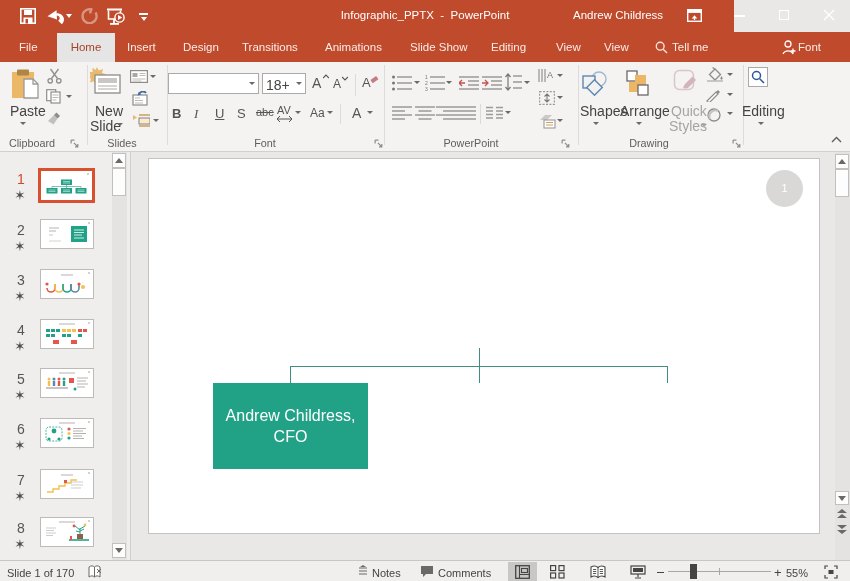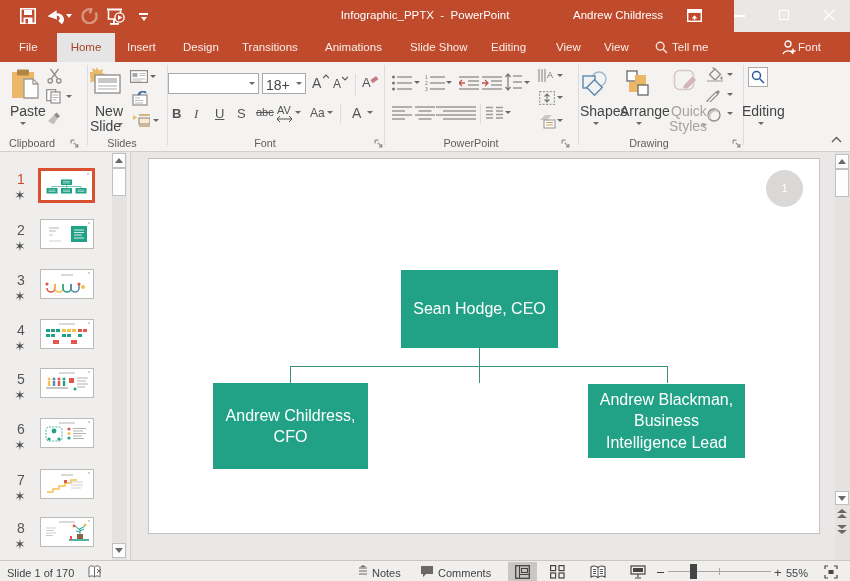--- a/index.html
+++ b/index.html
@@ -476,28 +476,26 @@
       <circle cx="48" cy="3" r="1" fill="#C5C3C1"></circle>
     </svg>
     <div class="snum" style="top:368px">8</div>
     <div class="sstar" style="top:384px">✶</div>
   </div>
 
   <div id="slide"></div>
 
   <div class="abs" style="left:766px;top:18px;width:37px;height:37px;border-radius:50%;background:#D9D8D7;color:#FFFFFF;text-align:center;line-height:37px;font-size:11px">1</div>
 
-  <div class="gbox" style="left:401px;top:118px;width:157px;height:78px">Sean Hodge, CEO</div>
   <div class="cline" style="left:479px;top:196px;width:1px;height:18px"></div>
   <div class="cline" style="left:290px;top:214px;width:378px;height:1px"></div>
   <div class="cline" style="left:290px;top:214px;width:1px;height:17px"></div>
   <div class="cline" style="left:479px;top:214px;width:1px;height:17px"></div>
   <div class="cline" style="left:667px;top:214px;width:1px;height:17px"></div>
   <div class="gbox" style="left:213px;top:231px;width:155px;height:86px">Andrew Childress,<br>CFO</div>
-  <div class="gbox" style="left:588px;top:232px;width:157px;height:74px">Andrew Blackman,<br>Business<br>Intelligence Lead</div>
 
   <div class="abs" style="left:835px;top:0;width:15px;height:408px;background:#E4E3E2"></div>
   <div class="abs" style="left:835px;top:2px;width:14px;height:15px;background:#FDFDFD;border:1px solid #C2C0BE"></div>
   <svg class="abs" style="left:838px;top:7px" width="8" height="5" viewBox="0 0 8 5">
       <path d="M0 5 L4 0 L8 5 z" fill="#6B6867"></path>
     </svg>
   <div class="abs" style="left:835px;top:17px;width:14px;height:28px;background:#FDFDFD;border:1px solid #C2C0BE"></div>
   <div class="abs" style="left:835px;top:339px;width:14px;height:14px;background:#FDFDFD;border:1px solid #C2C0BE"></div>
   <svg class="abs" style="left:838px;top:344px" width="8" height="5" viewBox="0 0 8 5">
       <path d="M0 0 L4 5 L8 0 z" fill="#6B6867"></path>

